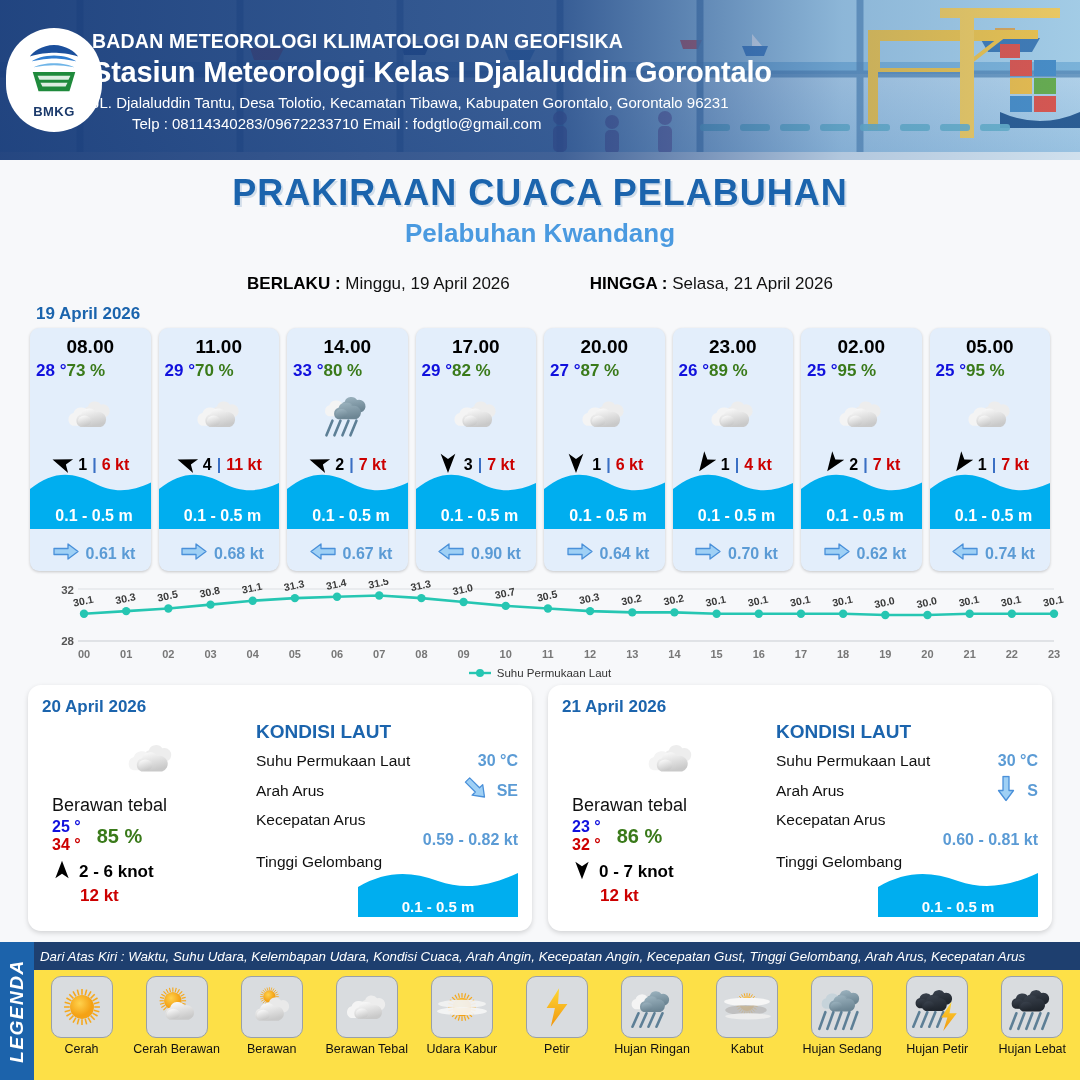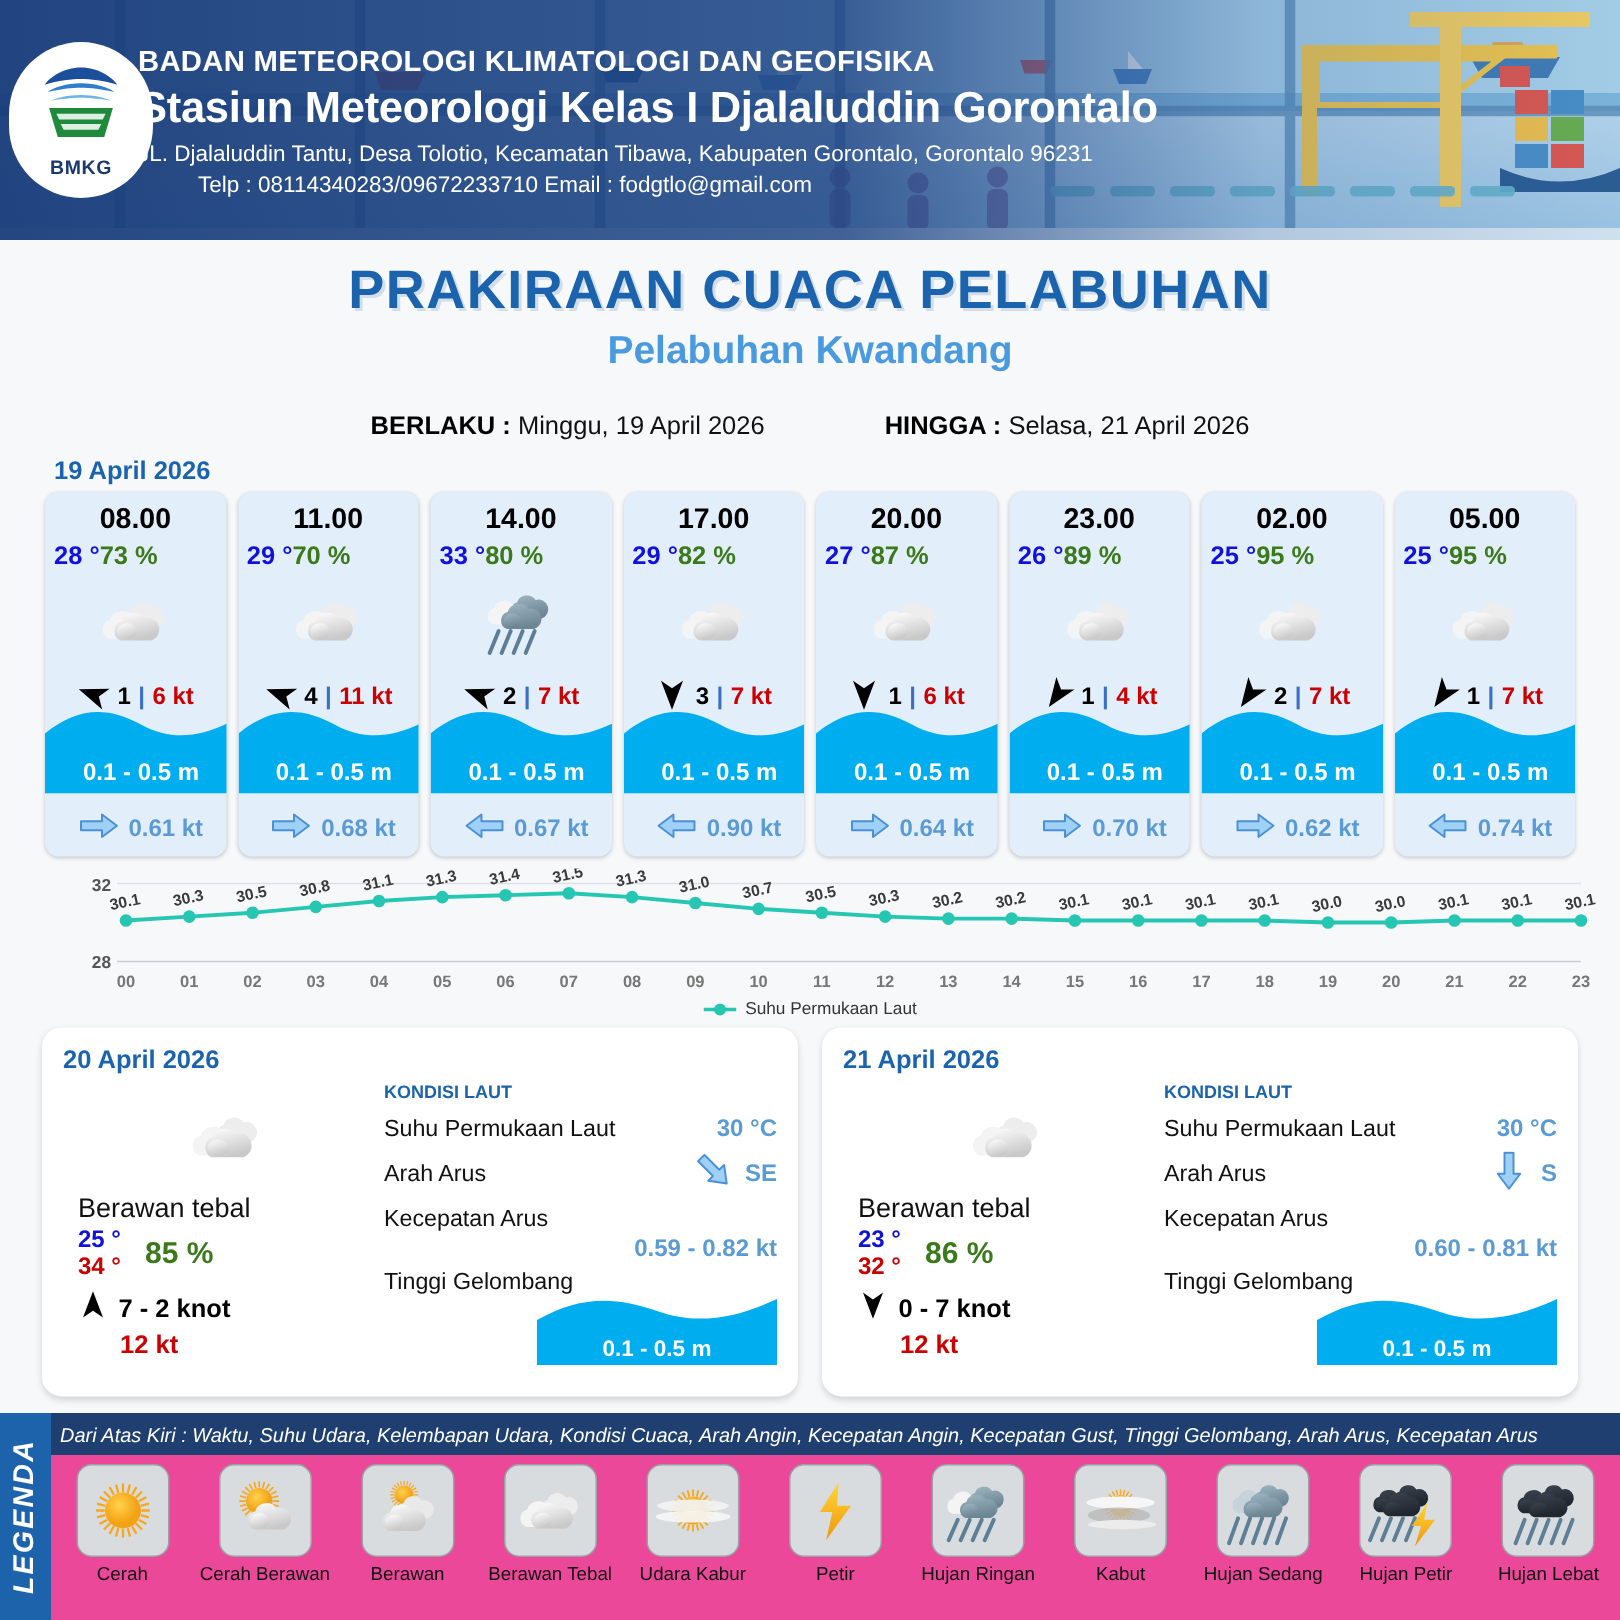--- a/index.html
+++ b/index.html
@@ -109,21 +109,21 @@
   .d-cond { font-size:18px; color:#111; margin-top:6px; padding-left:6px;}
   .d-temps { display:flex; align-items:center; gap:16px; margin-top:2px; padding-left:6px;}
   .d-tcol { display:flex; flex-direction:column; }
   .d-tmin { font-size:16px; font-weight:bold; color:#1111dd; }
   .d-tmax { font-size:16px; font-weight:bold; color:#cc0000; }
   .d-hum { font-size:20px; font-weight:bold; color:#3a7a1a; }
   .d-wind { display:flex; align-items:center; gap:7px; margin-top:6px; padding-left:6px;}
   .d-wtxt { font-size:17px; font-weight:bold; color:#000; }
   .d-gust { font-size:17px; font-weight:bold; color:#cc0000; padding-left:34px; margin-top:2px;}
   .d-right { position:absolute; left:228px; top:36px; right:14px; }
-  .d-sea-title { font-size:12px; font-weight:bold; color:#1b64ad; }
+  .d-sea-title { font-size:19px; font-weight:bold; color:#1b64ad; }
   .d-row { display:flex; justify-content:space-between; align-items:center; margin-top:9px; }
   .d-lbl { font-size:15.5px; color:#111; }
   .d-val { font-size:16px; font-weight:bold; color:#5b9bd5; }
   .d-val-row { text-align:right; font-size:16px; font-weight:bold; color:#5b9bd5; margin-top:2px;}
   .d-wave-box { position:absolute; right:0; bottom:-46px; width:160px; height:52px; }
   .d-wave-txt {
     position:absolute; right:0; bottom:-44px; width:160px; text-align:center;
     font-size:15px; font-weight:bold; color:#fff;
   }
 
@@ -139,21 +139,21 @@
   .legenda-side span {
     transform:rotate(-90deg); white-space:nowrap;
     font-size:19px; font-weight:bold; font-style:italic; color:#fff; letter-spacing:1.5px;
   }
   .legend-note {
     position:absolute; left:40px; top:7px; right:6px;
     font-size:13.3px; font-style:italic; color:#fff;
   }
   .legend-strip {
     position:absolute; left:34px; top:28px; right:0; height:110px;
-    background:#ec4899; display:flex; align-items:flex-start; justify-content:space-around;
+    background:#fde047; display:flex; align-items:flex-start; justify-content:space-around;
     padding-top:6px;
   }
   .leg-item { width:88px; text-align:center; }
   .leg-box {
     width:62px; height:62px; margin:0 auto;
     border:1px solid #9aa0a6; border-radius:10px;
     display:flex; align-items:center; justify-content:center;
     background:#d9dcdf;
   }
   .leg-lbl { font-size:12.5px; color:#111; margin-top:4px; white-space:nowrap; }
@@ -943,21 +943,21 @@
         <div class="d-tcol">
           <span class="d-tmin">25 °</span>
           <span class="d-tmax">34 °</span>
         </div>
         <span class="d-hum">85 %</span>
       </div>
       <div class="d-wind">
         <span><svg width="20" height="20" viewBox="0 0 24 24" style="transform:rotate(0deg)">
     <path d="M12 1 L20 22 L12 16.5 L4 22 Z" fill="#000"></path>
             </svg></span>
-        <span class="d-wtxt">7  - 2 knot</span>
+        <span class="d-wtxt">2  - 6 knot</span>
       </div>
       <div class="d-gust">12 kt</div>
     </div>
     <div class="d-right">
       <div class="d-sea-title">KONDISI LAUT</div>
       <div class="d-row">
         <span class="d-lbl">Suhu Permukaan Laut</span>
         <span class="d-val">30 °C</span>
       </div>
       <div class="d-row">

